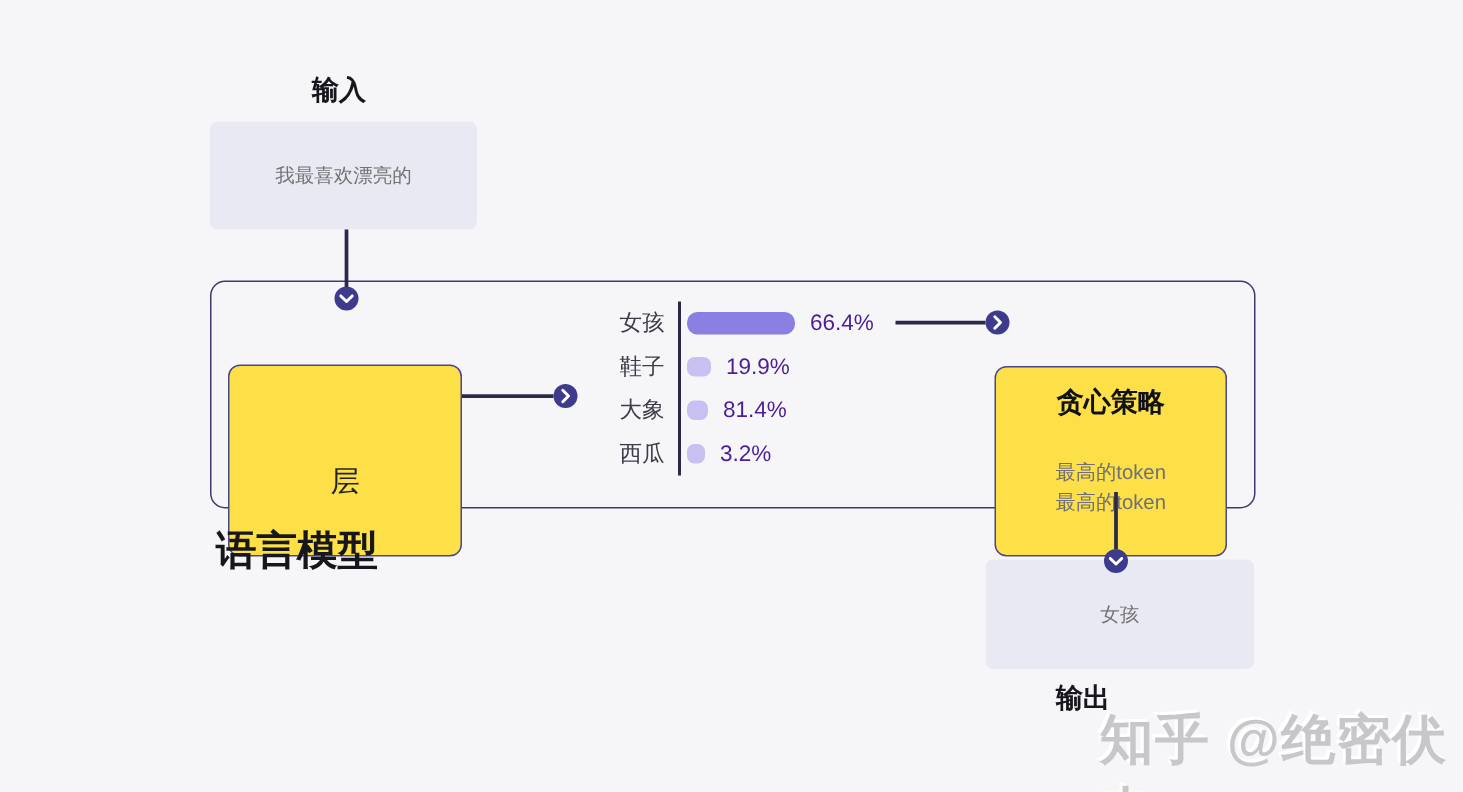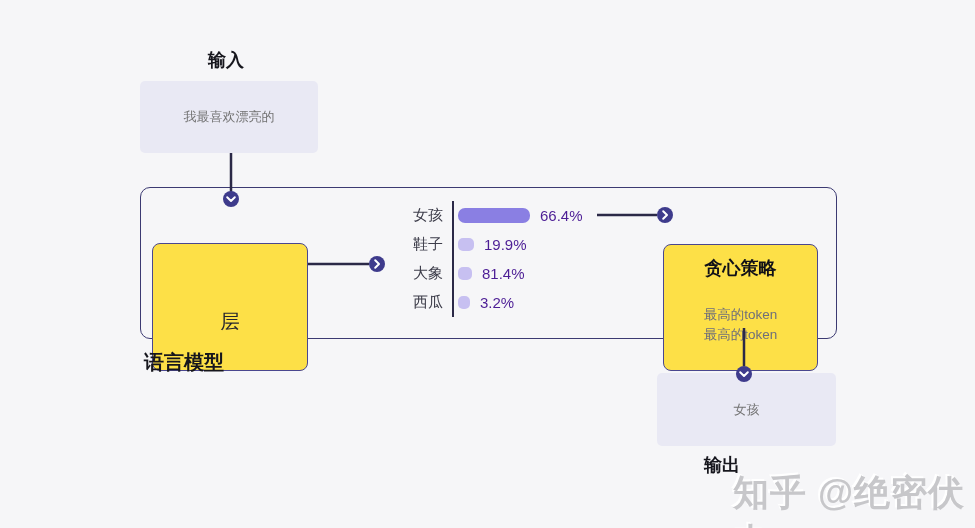--- a/index.html
+++ b/index.html
@@ -28,21 +28,21 @@
   
   .io-label{
     position:absolute;
     font-size:18px;font-weight:700;color:#16161d;
     text-align:center;width:80px;
   }
   .input-label{left:186px;top:48px;}
   .output-label{left:682px;top:453px;}
   .model-label{
     position:absolute;left:144px;top:349px;
-    font-size:20px;font-weight:700;color:#16161d;
+    font-size:27px;font-weight:700;color:#16161d;
   }
 
   
   .big-box{
     position:absolute;left:140px;top:187px;width:697px;height:152px;
     border:1.5px solid #3c3a72;border-radius:10px;
     box-sizing:border-box;
   }
   .inner-box{
     position:absolute;

